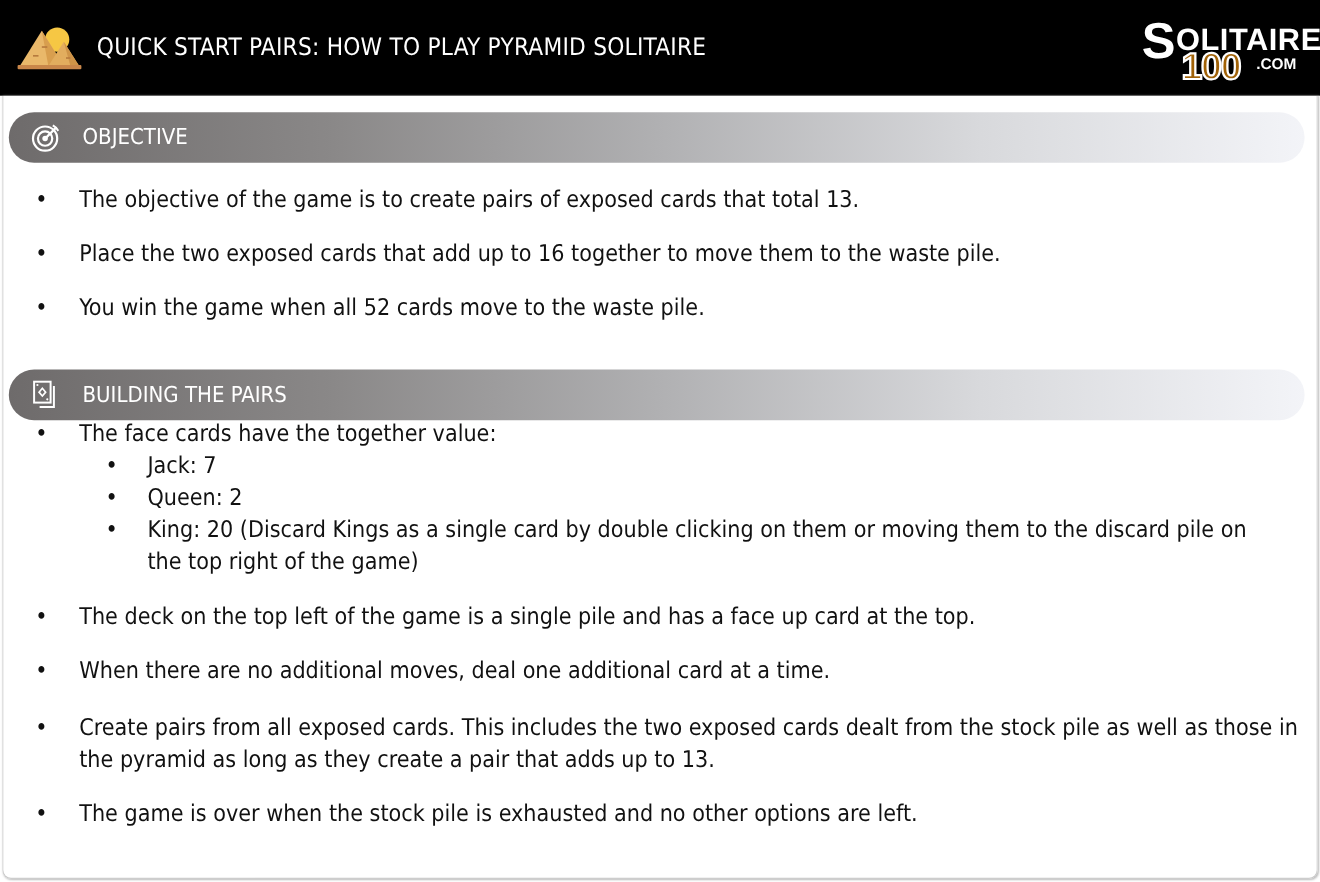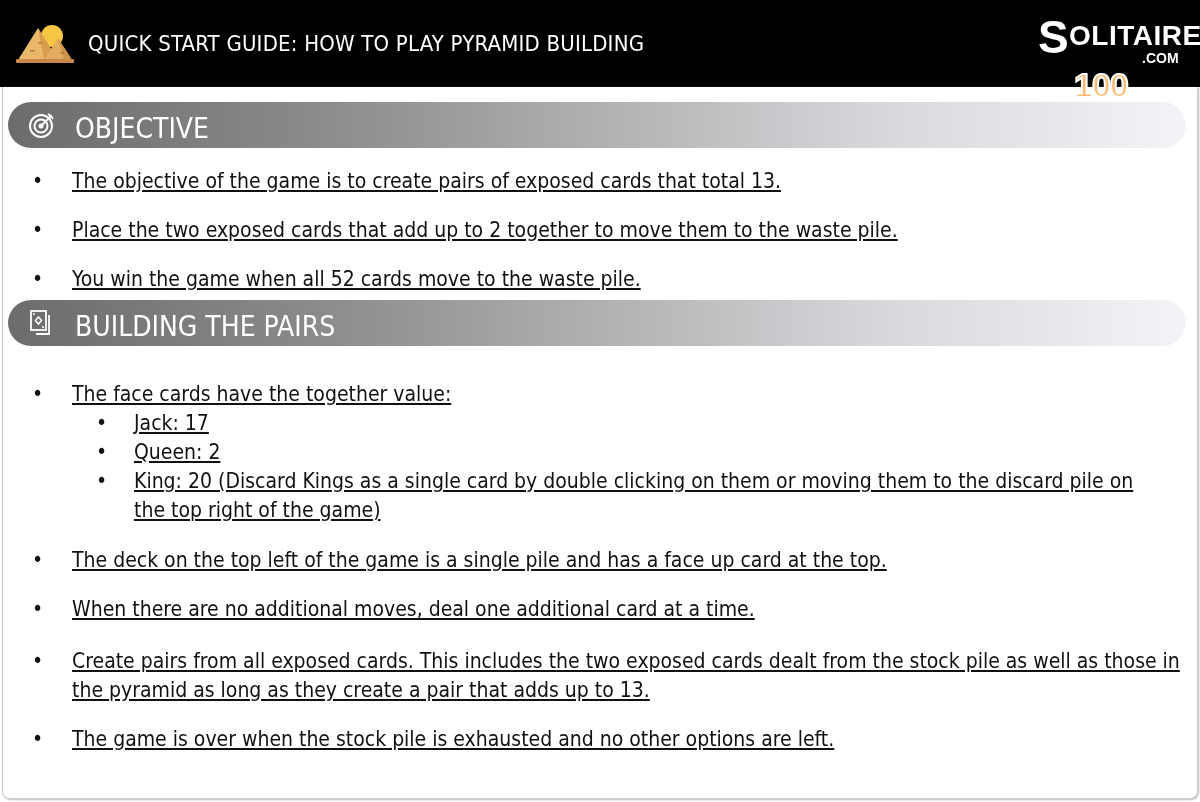--- a/index.html
+++ b/index.html
@@ -4,48 +4,48 @@
 <style>
   html, body { margin: 0; padding: 0; }
   body { width: 1200px; height: 802px; background: #ffffff; position: relative; overflow: hidden; font-family: "DejaVu Sans", sans-serif; }
   .header { position: absolute; left: 0; top: 0; width: 1200px; height: 87px; background: #000; }
   .header-icon { position: absolute; left: 14px; top: 22px; width: 62px; height: 42px; }
   .header-title { position: absolute; left: 88px; top: 31px; color: #fff; font-size: 22px; letter-spacing: 0.2px; font-family: "DejaVu Sans Condensed", "DejaVu Sans", sans-serif; }
   .logo { position: absolute; left: 1038px; top: 14px; width: 150px; height: 62px; }
   .logo-sol { position: absolute; left: 0; top: 0; color: #fff; font-weight: bold; font-family: "Liberation Sans", sans-serif; }
   .logo-sol .big { font-size: 46px; line-height: 46px; }
   .logo-sol .rest { font-size: 28px; position: absolute; left: 31px; top: 6px; letter-spacing: 0.5px; }
-  .logo-100 { position: absolute; left: 36px; top: 28px; font-size: 34px; font-weight: bold; color: #fdba74; font-family: "Liberation Sans", sans-serif; -webkit-text-stroke: 2px #fff; letter-spacing: -1px; margin-top: 24px; }
+  .logo-100 { position: absolute; left: 36px; top: 28px; font-size: 34px; font-weight: bold; color: #a16207; font-family: "Liberation Sans", sans-serif; -webkit-text-stroke: 2px #fff; letter-spacing: -1px; }
   .logo-com { position: absolute; left: 104px; top: 36px; font-size: 14px; font-weight: bold; color: #fff; font-family: "Liberation Sans", sans-serif; }
   .content-frame { position: absolute; left: 2px; top: 87px; width: 1194px; height: 711px; border: 1px solid #c8c8c8; border-top: none; border-radius: 0 0 8px 8px; box-shadow: 1px 1px 2px #bbb; }
   .section-bar { position: absolute; left: 8px; width: 1178px; height: 46px; border-radius: 23px; background: linear-gradient(90deg, #6e6b6b 0%, #8a8888 25%, #b0b0b2 50%, #d8d9dc 75%, #f3f4f8 100%); }
   .section-icon { position: absolute; left: 20px; top: 9px; width: 28px; height: 28px; }
-  .section-title { position: absolute; left: 67px; top: 10px; color: #fff; font-size: 28px; font-family: "DejaVu Sans Condensed", "DejaVu Sans", sans-serif; }
+  .section-title { position: absolute; left: 67px; top: 10px; color: #fff; font-size: 20px; font-family: "DejaVu Sans Condensed", "DejaVu Sans", sans-serif; }
   .bullet { position: absolute; left: 0; width: 1200px; font-size: 21px; color: #111; font-family: "DejaVu Sans Condensed", "DejaVu Sans", sans-serif; line-height: 29px; }
   .bullet .dot { position: absolute; left: 32px; top: 0; }
-  .bullet .txt { position: absolute; left: 72px; width: 1110px; text-decoration: underline; }
+  .bullet .txt { position: absolute; left: 72px; width: 1110px; }
   .sub .dot { left: 96px; }
   .sub .txt { left: 134px; width: 1000px; }
 </style>
 </head>
 <body>
 
 <div class="header">
   <svg class="header-icon" viewBox="0 0 62 42">
     <circle cx="38" cy="14" r="11" fill="#f6c744"></circle>
     <polygon points="4,38 24,6 44,38" fill="#e9b86a"></polygon>
     <polygon points="24,6 44,38 30,38" fill="#d89e4e"></polygon>
     <polygon points="30,38 44,16 58,38" fill="#e2ad5e"></polygon>
     <polygon points="44,16 58,38 50,38" fill="#cf9448"></polygon>
     <rect x="2" y="37" width="58" height="4" rx="1" fill="#c9874a"></rect>
     <rect x="16" y="28" width="5" height="1.5" fill="#b77b3e"></rect>
     <rect x="24" y="20" width="5" height="1.5" fill="#b77b3e"></rect>
     <rect x="46" y="30" width="4" height="1.5" fill="#b77b3e"></rect>
   </svg>
-  <div class="header-title">QUICK START GUIDE: HOW TO PLAY PYRAMID BUILDING</div>
+  <div class="header-title">QUICK START PAIRS: HOW TO PLAY PYRAMID SOLITAIRE</div>
   <div class="logo">
     <div class="logo-sol">
       <span class="big">S</span><span class="rest">OLITAIRE</span>
     </div>
     <div class="logo-100">100</div>
     <div class="logo-com">.COM</div>
   </div>
 </div>
 
 <div class="content-frame"></div>
@@ -60,45 +60,45 @@
   </svg>
   <div class="section-title">OBJECTIVE</div>
 </div>
 
 <div class="bullet" style="top:167px;">
   <span class="dot">•</span>
     <span class="txt">The objective of the game is to create pairs of exposed cards that total 13.</span>
 </div>
 <div class="bullet" style="top:216px;">
   <span class="dot">•</span>
-    <span class="txt">Place the two exposed cards that add up to 2 together to move them to the waste pile.</span>
+    <span class="txt">Place the two exposed cards that add up to 16 together to move them to the waste pile.</span>
 </div>
 <div class="bullet" style="top:265px;">
   <span class="dot">•</span>
     <span class="txt">You win the game when all 52 cards move to the waste pile.</span>
 </div>
 
-<div class="section-bar" style="top:300px;">
+<div class="section-bar" style="top:336px;">
   <svg class="section-icon" viewBox="0 0 28 28">
     <rect x="3" y="2" width="15" height="19" fill="none" stroke="#fff" stroke-width="1.8"></rect>
     <polyline points="21,6 21,25 8,25" fill="none" stroke="#fff" stroke-width="1.8"></polyline>
     <polygon points="10.5,8 13.5,11.5 10.5,15 7.5,11.5" fill="none" stroke="#fff" stroke-width="1.5"></polygon>
     <circle cx="6" cy="5" r="1" fill="#fff"></circle>
     <circle cx="15" cy="18" r="1" fill="#fff"></circle>
   </svg>
   <div class="section-title">BUILDING THE PAIRS</div>
 </div>
 
 <div class="bullet" style="top:380px;">
   <span class="dot">•</span>
     <span class="txt">The face cards have the together value:</span>
 </div>
 <div class="bullet sub" style="top:409px;">
   <span class="dot">•</span>
-    <span class="txt">Jack: 17</span>
+    <span class="txt">Jack: 7</span>
 </div>
 <div class="bullet sub" style="top:438px;">
   <span class="dot">•</span>
     <span class="txt">Queen: 2</span>
 </div>
 <div class="bullet sub" style="top:467px;">
   <span class="dot">•</span>
     <span class="txt">King: 20 (Discard Kings as a single card by double clicking on them or moving them to the discard pile on the top right of the game)</span>
 </div>
 <div class="bullet" style="top:546px;">

